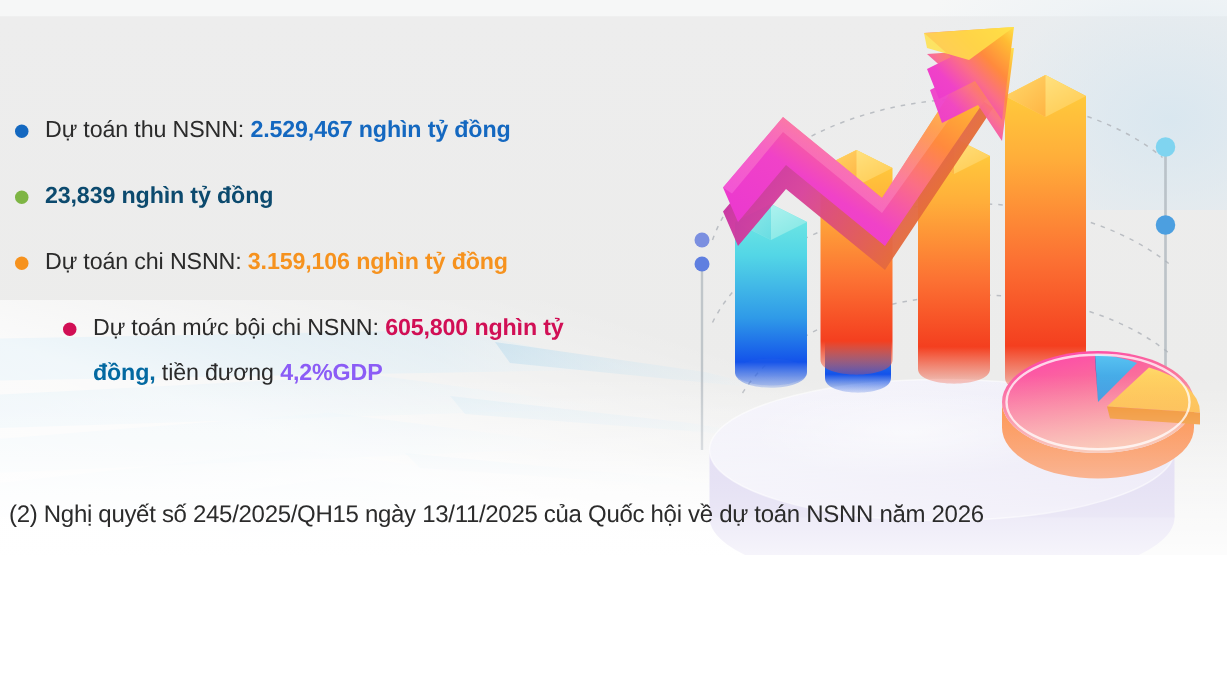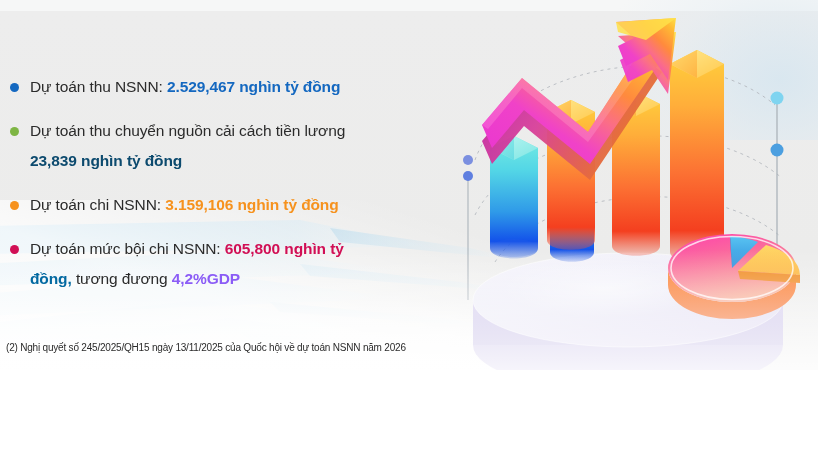--- a/index.html
+++ b/index.html
@@ -67,21 +67,21 @@
   .text-col {
     position: absolute;
     left: 0; top: 72px;
     width: 440px;
   }
   .bullet-row {
     position: relative;
     padding-left: 30px;
     margin-bottom: 14px;
   }
-  .bullet-row:last-child { margin-bottom: 0; }
+  .bullet-row:last-child { margin-bottom: 0; margin-left: 32px; }
 
   .bullet-dot {
     position: absolute;
     left: 10px;
     top: 11px;
     width: 9px;
     height: 9px;
     border-radius: 50%;
   }
   .bullet-text {
@@ -93,21 +93,21 @@
   }
   .bullet-text .v {
     font-weight: bold;
   }
 
   
   .footnote {
     position: absolute;
     left: 6px;
     bottom: 17px;
-    font-size: 10px;
+    font-size: 16px;
     color: #2b2b2b;
     letter-spacing: -0.2px;
     white-space: nowrap;
   }
 
   
   .illus {
     position: absolute;
     left: 440px;
     top: 0;
@@ -343,41 +343,38 @@
     <div class="bullet-row">
       <span class="bullet-dot" style="background:#1468C0"></span>
       <div class="bullet-text">
         <span>Dự toán thu NSNN: </span><span class="v" style="color:#1468C0">2.529,467  nghìn tỷ đồng</span>
       </div>
     </div>
 
     <div class="bullet-row">
       <span class="bullet-dot" style="background:#7EB544"></span>
       <div class="bullet-text">
-        <span>Dự toán thu chuyển nguồn cải cách tiền lương</span>
-      </div>
-      <div class="bullet-text">
         <span class="v" style="color:#0c4a6e">23,839 nghìn tỷ đồng</span>
       </div>
     </div>
 
     <div class="bullet-row" style="margin-top:2px;">
       <span class="bullet-dot" style="background:#F6921E"></span>
       <div class="bullet-text">
         <span>Dự toán chi NSNN: </span><span class="v" style="color:#F6921E">3.159,106 nghìn tỷ đồng</span>
       </div>
     </div>
 
     <div class="bullet-row">
       <span class="bullet-dot" style="background:#D10F55"></span>
       <div class="bullet-text">
         <span>Dự toán mức bội chi NSNN: </span><span class="v" style="color:#D10F55">605,800 nghìn tỷ</span>
       </div>
       <div class="bullet-text">
-        <span class="v" style="color:#0369a1">đồng,</span><span> tương đương </span><span class="v" style="color:#8b5cf6">4,2%GDP</span>
+        <span class="v" style="color:#0369a1">đồng,</span><span> tiền đương </span><span class="v" style="color:#8b5cf6">4,2%GDP</span>
       </div>
     </div>
 
   </div>
 
   <div class="footnote">(2) Nghị quyết số 245/2025/QH15 ngày 13/11/2025 của Quốc hội về dự toán NSNN năm 2026</div>
 
 </div>
 
 </body></html>

